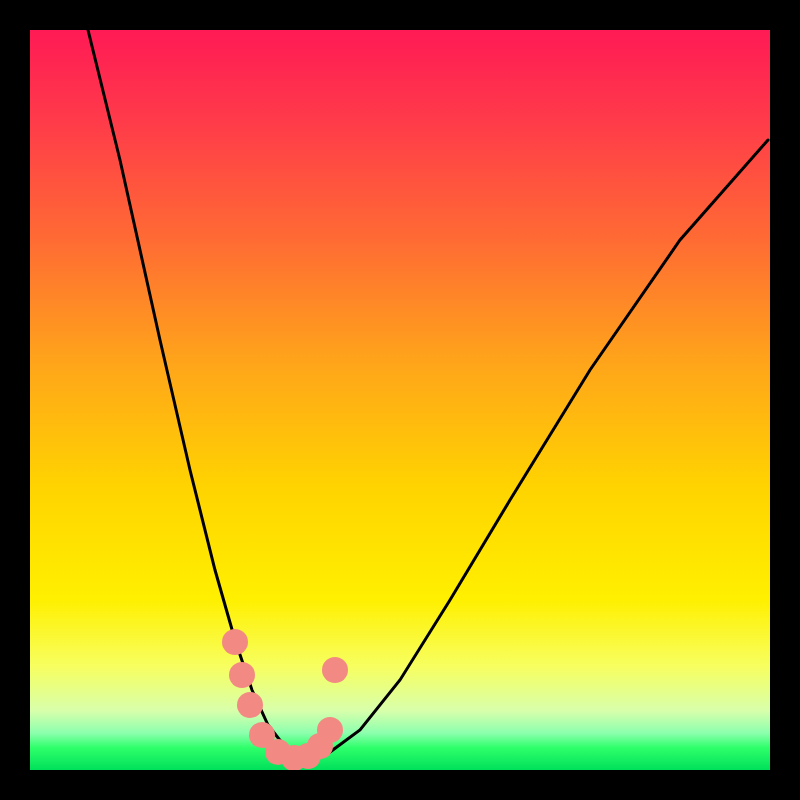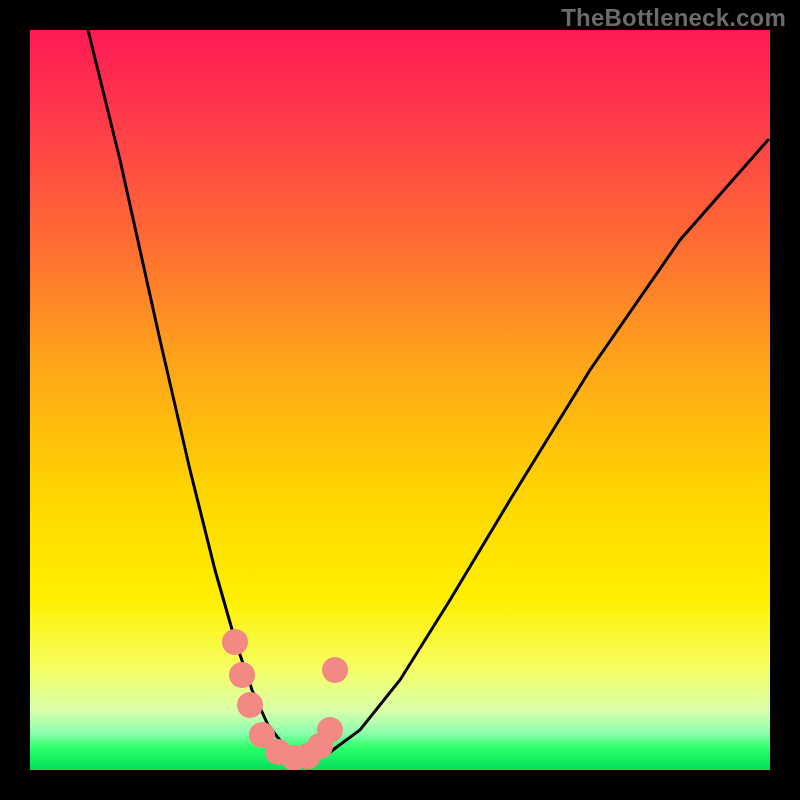--- a/index.html
+++ b/index.html
@@ -64,21 +64,20 @@
     stroke-linecap: round;
   }
   .curve circle.dot {
     fill: #f28a83;
   }
 </style>
 </head>
 <body>
 
 <div class="frame">
-  <div class="attribution">TheBottleneck.com</div>
 
   <div class="plot">
     <svg class="curve" viewBox="0 0 740 740" preserveAspectRatio="none">
 
       <path class="line" d="M 58 0 L 90 130 L 130 310 L 160 440 L 185 540 L 205 610 L 222 660 L 238 695 L 256 718 L 276 728 L 300 722 L 330 700 L 370 650 L 420 570 L 480 470 L 560 340 L 650 210 L 738 110"></path>
 
       <g id="dots-group">
           <circle class="dot" cx="205" cy="612" r="13"></circle>
           <circle class="dot" cx="212" cy="645" r="13"></circle>
           <circle class="dot" cx="220" cy="675" r="13"></circle>

